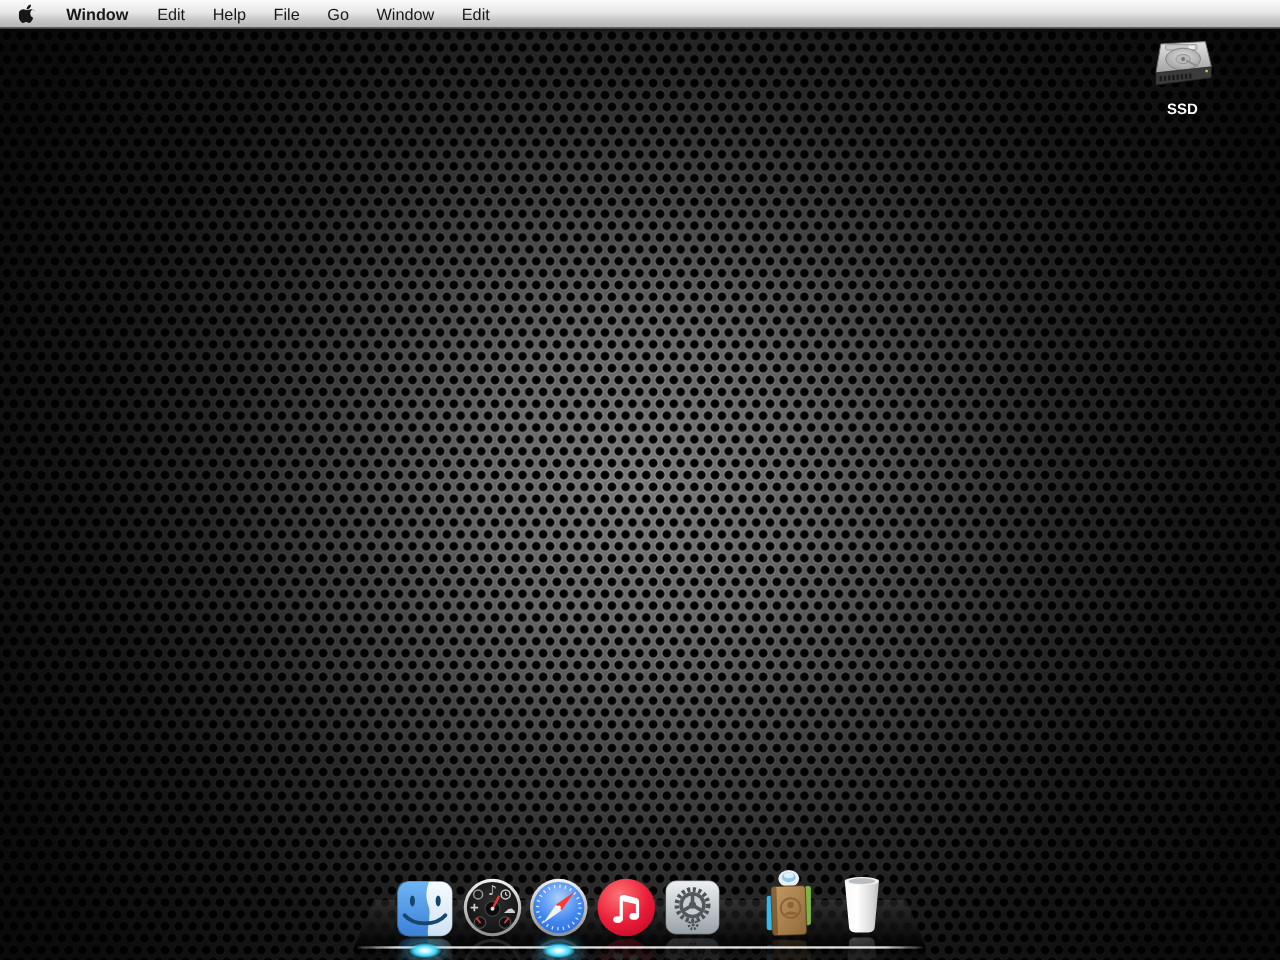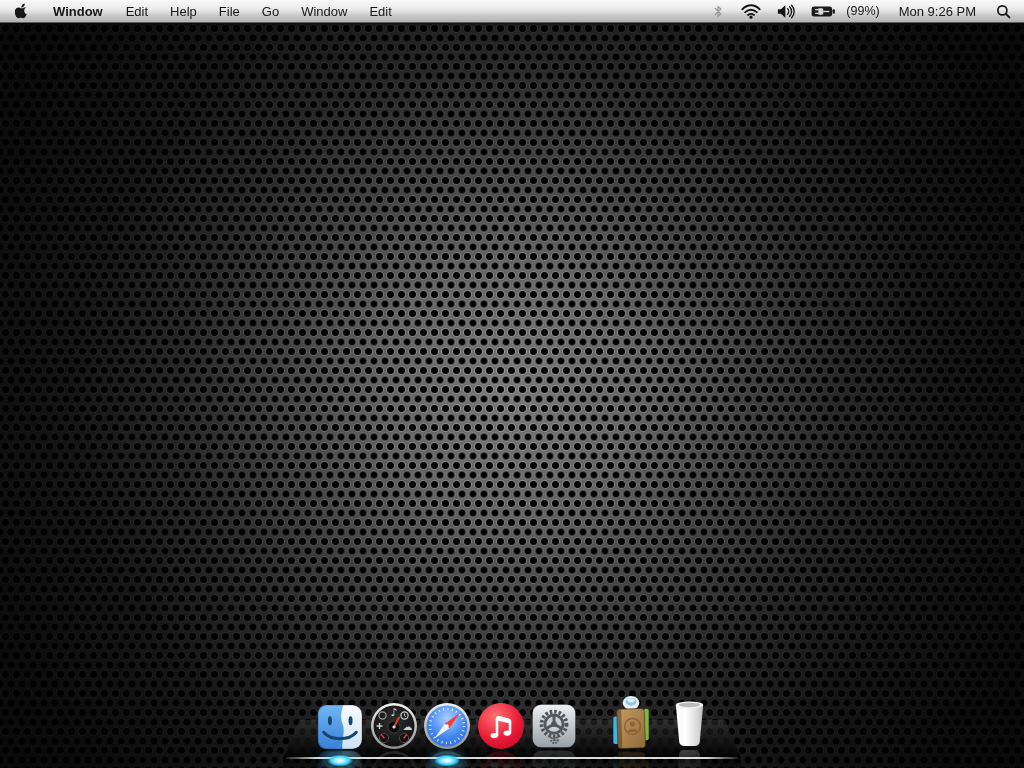--- a/index.html
+++ b/index.html
@@ -259,51 +259,28 @@
         </svg>
     </div>
     <div class="menu-item bold">Window</div>
     <div class="menu-item">Edit</div>
     <div class="menu-item">Help</div>
     <div class="menu-item">File</div>
     <div class="menu-item">Go</div>
     <div class="menu-item">Window</div>
     <div class="menu-item">Edit</div>
 
-    <div class="status-area">
-      <div class="status-icon">
-        <svg width="14" height="15">
-            <use href="#sym-bt"></use>
-          </svg>
-      </div>
-      <div class="status-icon">
-        <svg width="20" height="15">
-            <use href="#sym-wifi"></use>
-          </svg>
-      </div>
-      <div class="status-icon">
-        <svg width="18" height="15">
-            <use href="#sym-vol"></use>
-          </svg>
-      </div>
-      <div class="status-icon">
-        <svg width="25" height="13">
-            <use href="#sym-batt"></use>
-          </svg>
-      </div>
-      <div class="batt-pct">(99%)</div>
-      <div class="clock">Mon 9:26 PM</div>
-      <div class="spot">
-        <svg width="15" height="15">
-            <use href="#sym-spot"></use>
-          </svg>
-      </div>
-    </div>
   </div>
 
+  <div class="desktop-icon" title="SSD">
+    <svg width="54" height="47">
+        <use href="#sym-hdd"></use>
+      </svg>
+    <div class="label">SSD</div>
+  </div>
 
   <div class="dock">
     <div class="shelf"></div>
 
     <div class="dock-item" style="left:317px;top:704px" title="Finder">
       <svg width="46" height="46">
           <use href="#sym-finder"></use>
         </svg>
       <svg class="refl" width="46" height="46">
           <use href="#sym-finder"></use>

